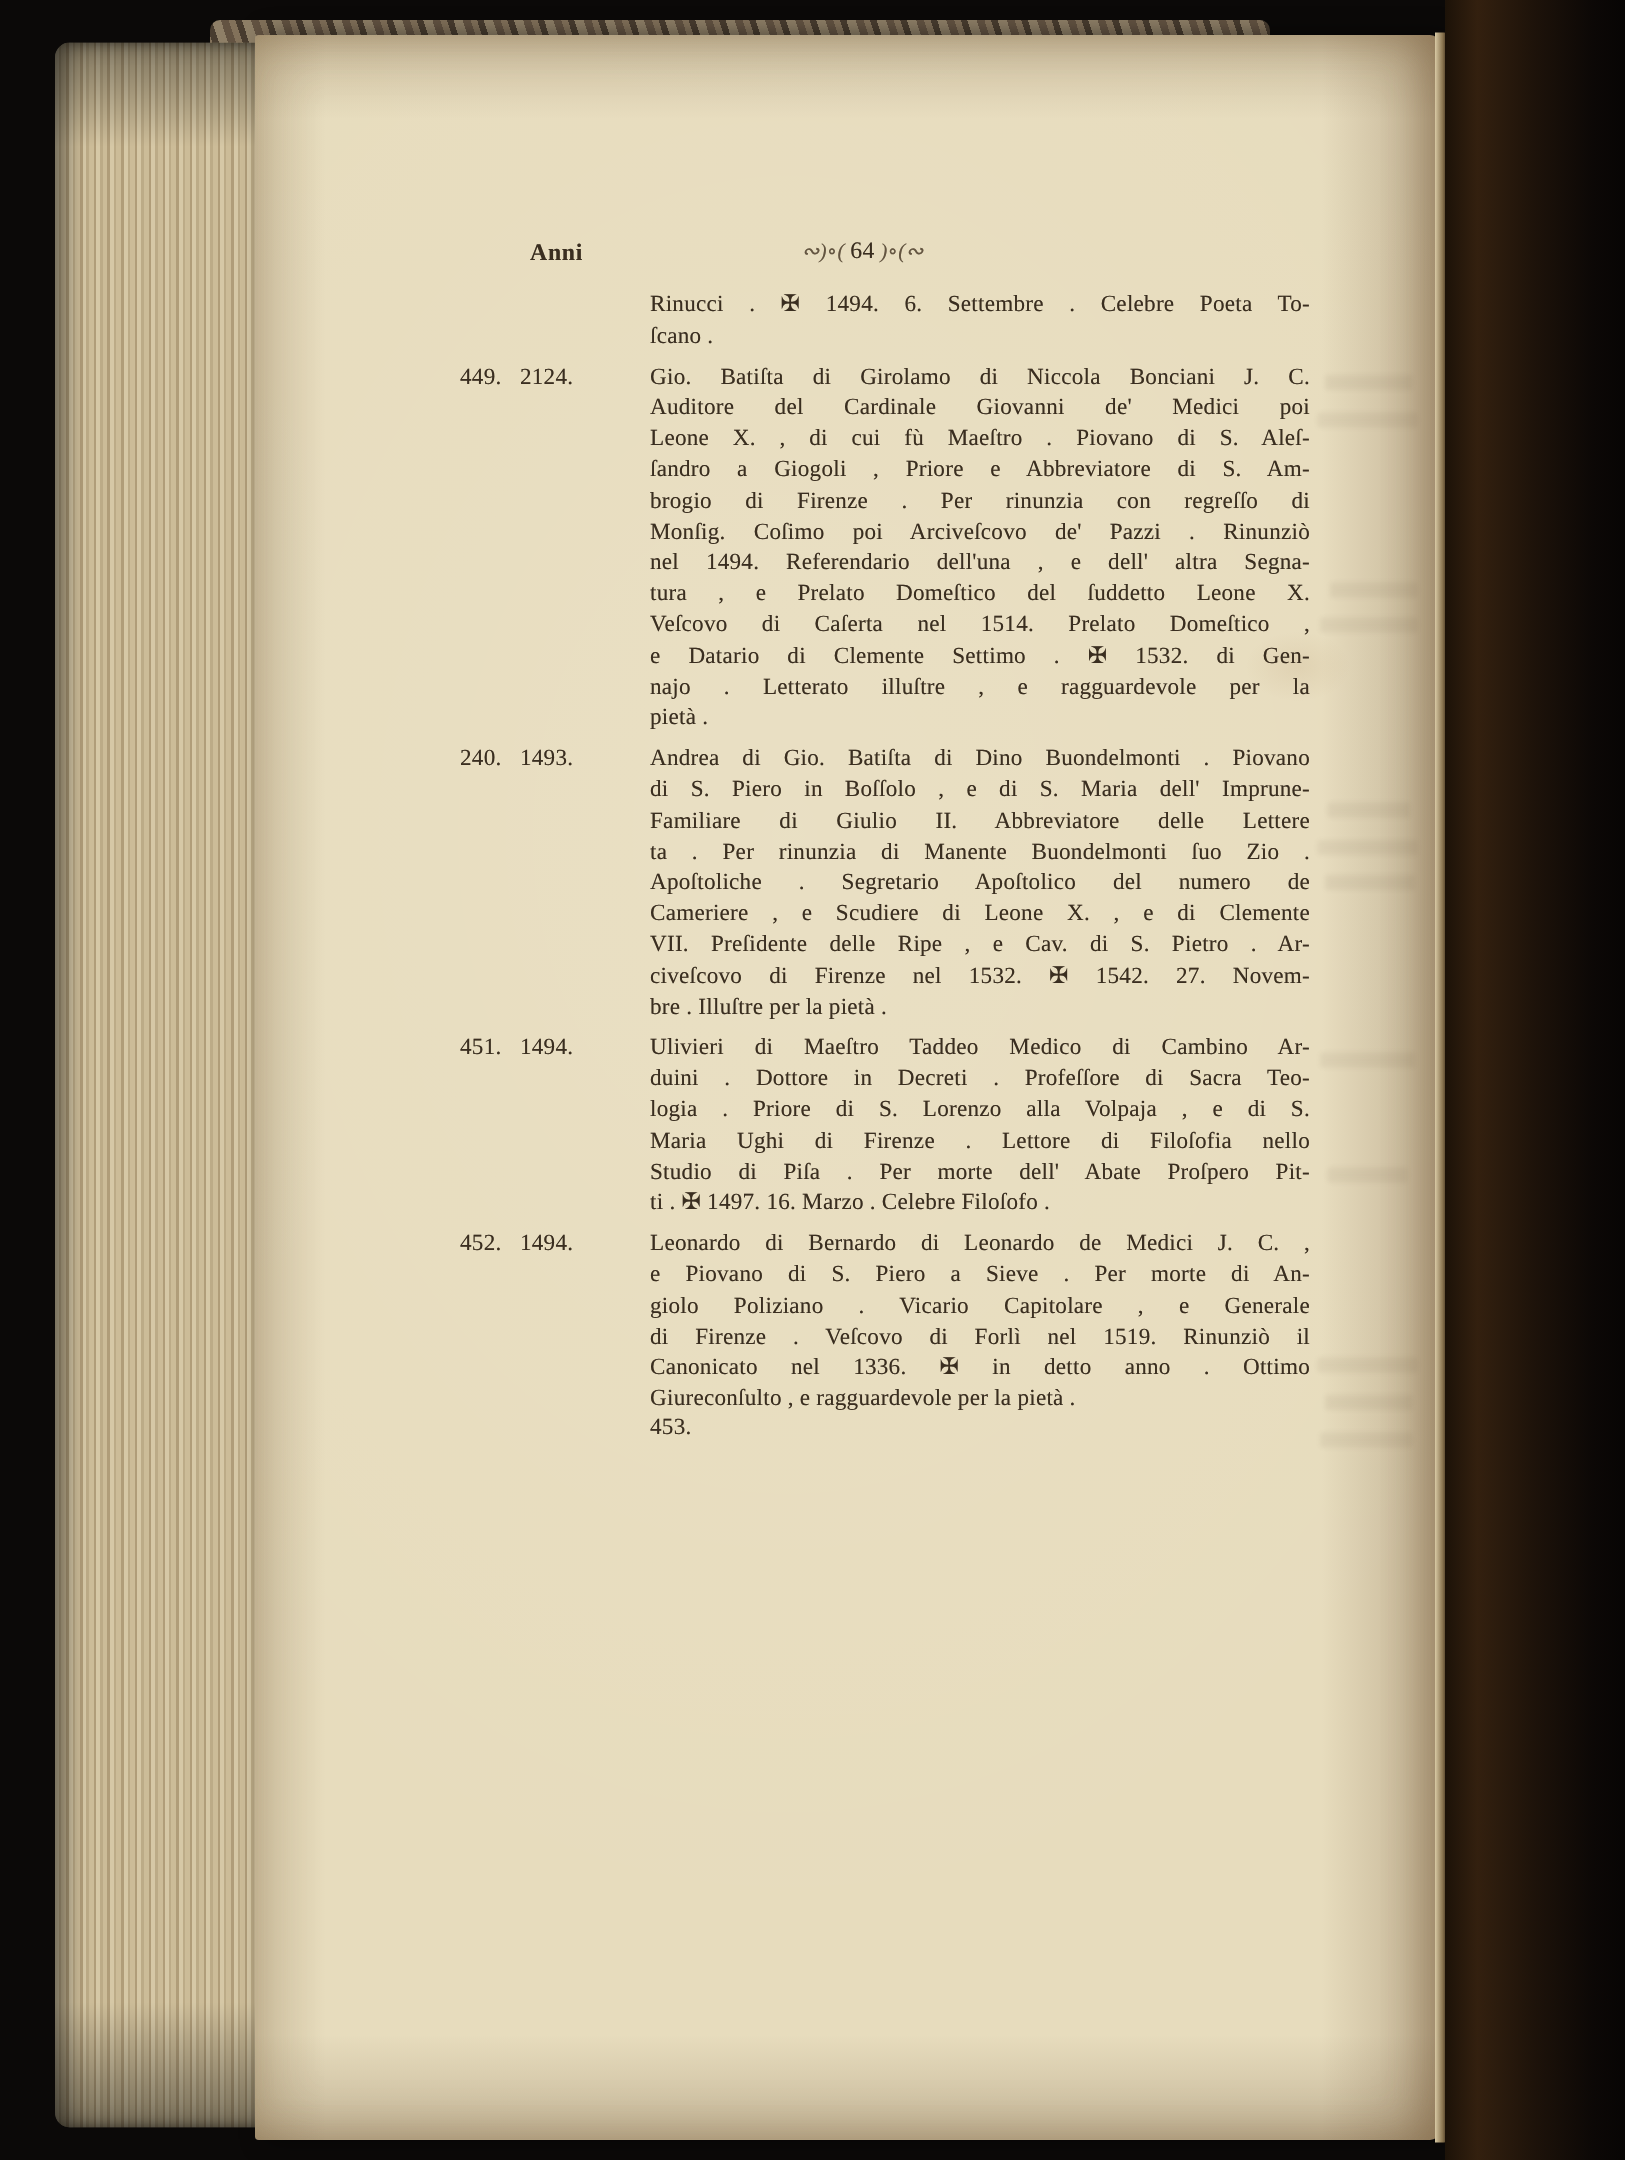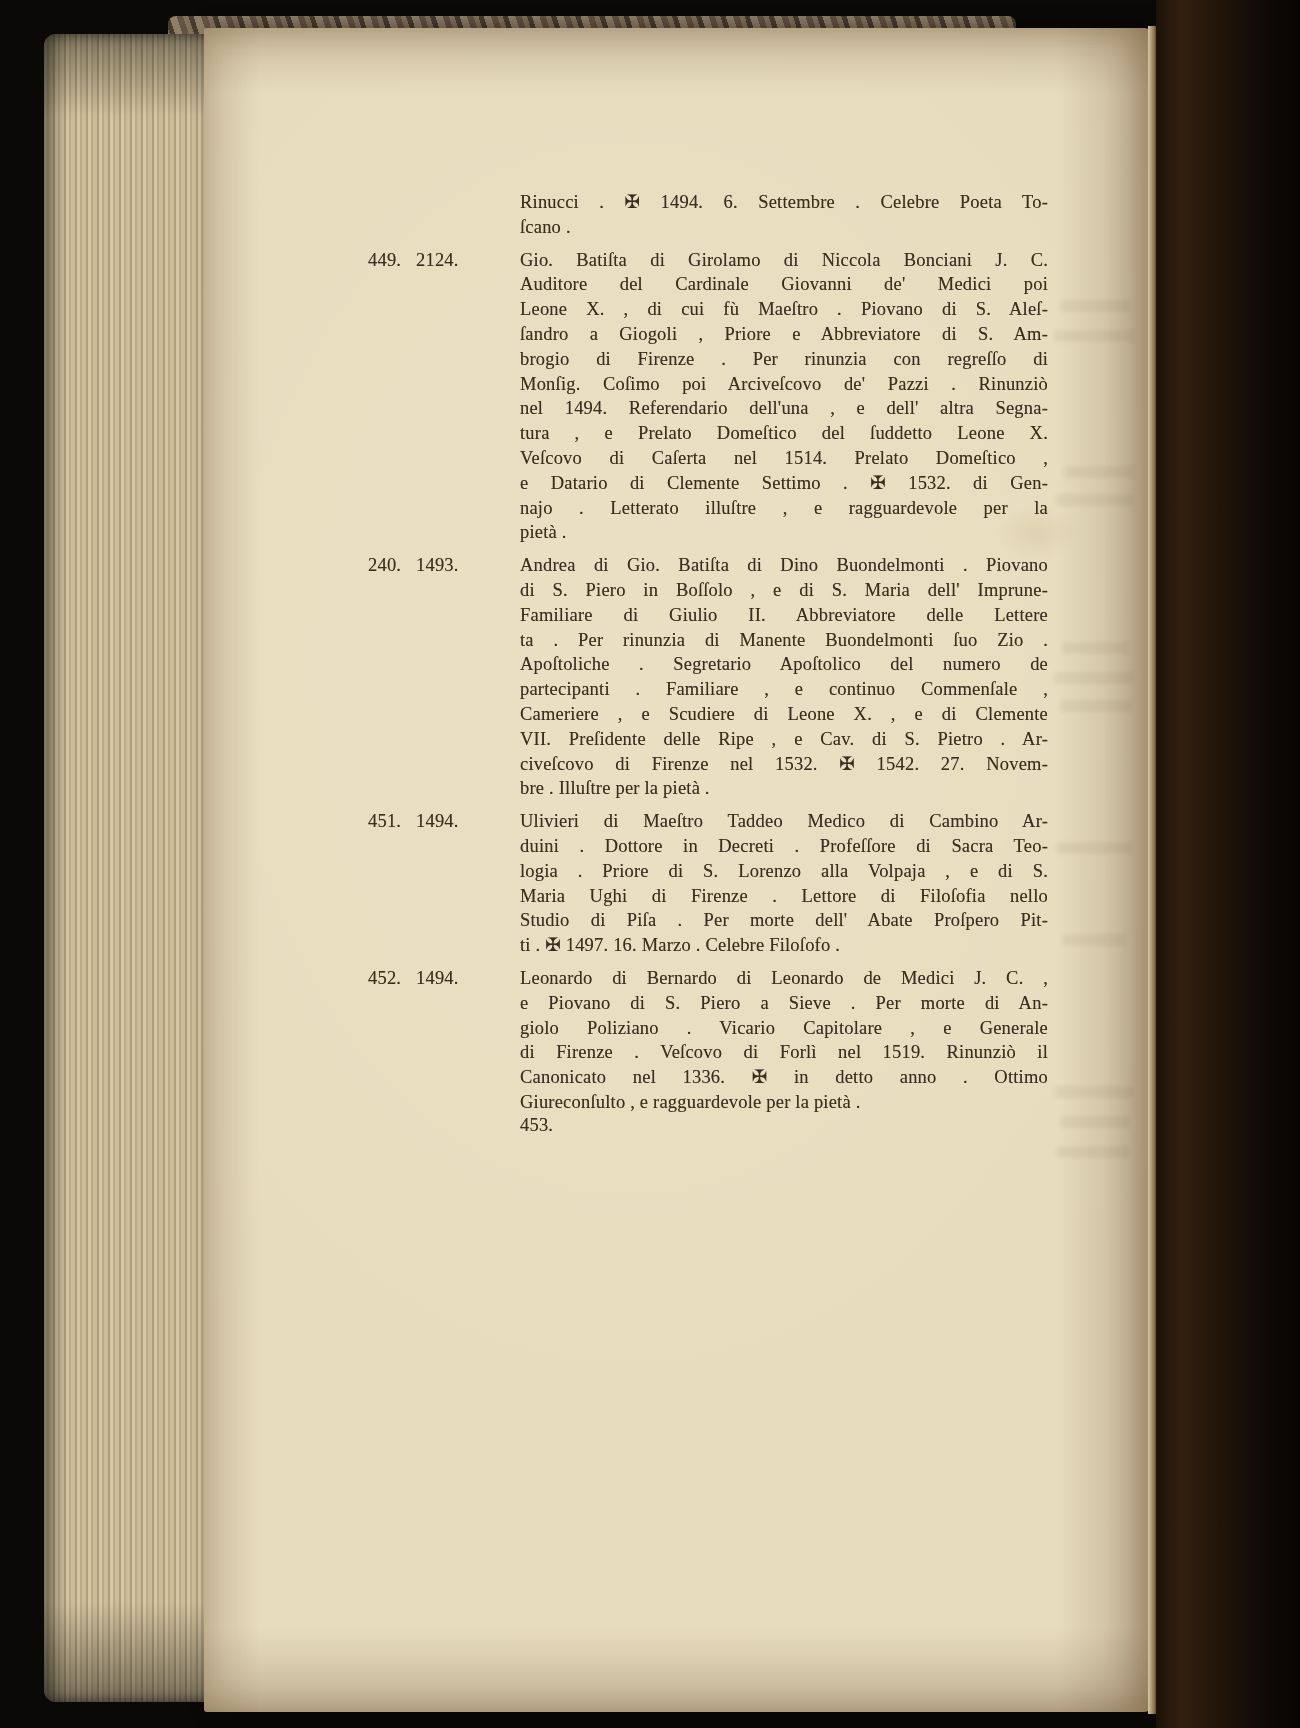--- a/index.html
+++ b/index.html
@@ -97,20 +97,26 @@
   <div class="ghost" style="left:850px;top:1058px;width:80px;height:12px;"></div>
   <div class="ghost" style="left:856px;top:1088px;width:70px;height:12px;"></div>
   <div class="ghost" style="left:852px;top:1118px;width:74px;height:12px;"></div>
 </div>
 
 <div class="page-edge-right"></div>
 <div class="spine"></div>
 
 <div class="text">
 
+  <div class="head">
+    <span class="anni">Anni</span>
+    <div class="folio">
+      <span class="orn">∾)∘( </span><span>64</span><span class="orn"> )∘(∾</span>
+    </div>
+  </div>
 
   <div class="cont">
     <div class="line">Rinucci . ✠ 1494. 6. Settembre . Celebre Poeta To-</div>
     <div class="line ll">ſcano .</div>
   </div>
 
   <div class="entry">
     <div class="lab">
       <span class="num">449.</span>
       <span class="yr">2124.</span>
@@ -135,21 +141,20 @@
     <div class="lab">
       <span class="num">240.</span>
       <span class="yr">1493.</span>
     </div>
     <div class="body-col">
       <div class="line">Andrea di Gio. Batiſta di Dino Buondelmonti . Piovano</div>
       <div class="line">di S. Piero in Boſſolo , e di S. Maria dell' Imprune-</div>
       <div class="line">Familiare di Giulio II. Abbreviatore delle Lettere</div>
       <div class="line">ta . Per rinunzia di Manente Buondelmonti ſuo Zio .</div>
       <div class="line">Apoſtoliche . Segretario Apoſtolico del numero de</div>
-      <div class="line">partecipanti . Familiare , e continuo Commenſale ,</div>
       <div class="line">Cameriere , e Scudiere di Leone X. , e di Clemente</div>
       <div class="line">VII. Preſidente delle Ripe , e Cav. di S. Pietro . Ar-</div>
       <div class="line">civeſcovo di Firenze nel 1532. ✠ 1542. 27. Novem-</div>
       <div class="line ll">bre . Illuſtre per la pietà .</div>
     </div>
   </div>
 
   <div class="entry">
     <div class="lab">
       <span class="num">451.</span>

